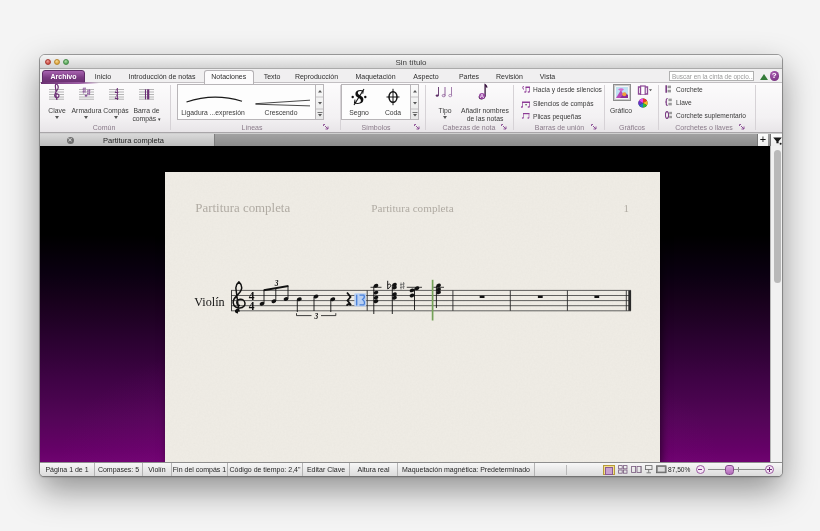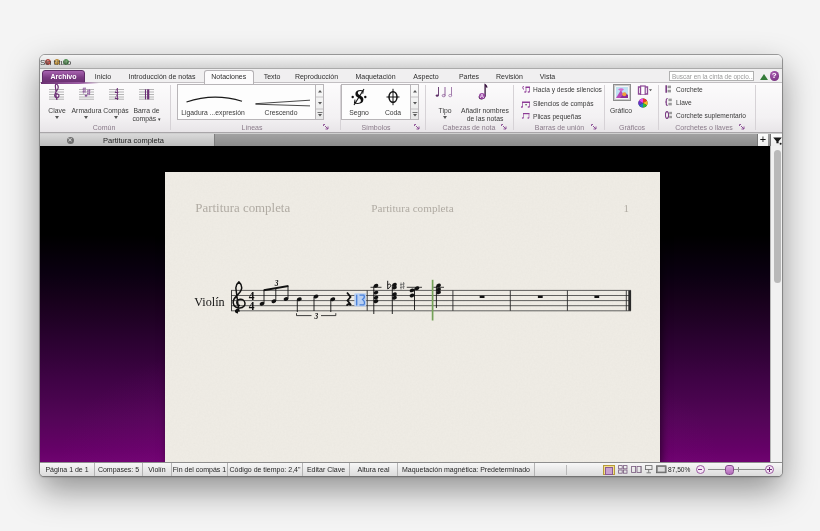--- a/index.html
+++ b/index.html
@@ -1,21 +1,21 @@
 <!DOCTYPE html>
 <html><head><meta charset="utf-8">
 <style>
 html,body{margin:0;padding:0;}
 body{width:820px;height:531px;background:#f4f4f4;font-family:"Liberation Sans",sans-serif;overflow:hidden;}
 #stage{position:relative;width:820px;height:531px;will-change:transform;}
 #win{position:absolute;left:40px;top:55px;width:742px;height:421px;border-radius:5px 5px 4px 4px;box-shadow:0 1px 2px rgba(0,0,0,.35),0 14px 34px rgba(0,0,0,.42);background:#fff;outline:1px solid rgba(110,110,110,.65);}
 
 #titlebar{position:absolute;left:0;top:0;width:742px;height:14px;border-radius:5px 5px 0 0;background:linear-gradient(#f5f5f5,#d3d3d3);border-bottom:1px solid #aaa;box-sizing:border-box;}
 .light{position:absolute;top:3.6px;width:6px;height:6px;border-radius:50%;box-sizing:border-box;}
-#title{position:absolute;left:0;width:742px;top:2.5px;text-align:left;font-size:8px;color:#3c3c3c;}
+#title{position:absolute;left:0;width:742px;top:2.5px;text-align:center;font-size:8px;color:#3c3c3c;}
 
 #tabrow{position:absolute;left:0;top:14px;width:742px;height:14px;background:#f0eff0;border-bottom:1px solid #c2bfc2;box-sizing:border-box;}
 .tab{position:absolute;top:1px;height:13px;line-height:13px;font-size:7px;color:#2e2e2e;text-align:center;}
 #tab-archivo{left:2px;width:43px;top:1px;height:13px;border-radius:3px 3px 0 0;background:linear-gradient(#a863b0,#7a3a82 60%,#6b3172);color:#fff;font-weight:bold;border:1px solid #5e2a66;box-sizing:border-box;line-height:12px;font-size:7px;}
 #tab-notaciones{left:164px;width:49.5px;top:1px;height:14px;border-radius:3px 3px 0 0;background:#fcfbfc;border:1px solid #b5b2b5;border-bottom:none;box-sizing:border-box;line-height:12px;z-index:3;}
 #searchbox{position:absolute;left:629px;top:2px;width:85px;height:10px;background:#fff;border:1px solid #b0b0b0;box-sizing:border-box;font-size:6.4px;color:#9a9a9a;line-height:9px;padding-left:2px;white-space:nowrap;overflow:hidden;}
 #uparrow{position:absolute;left:719.5px;top:4.5px;width:0;height:0;border-left:4px solid transparent;border-right:4px solid transparent;border-bottom:6px solid #347a38;}
 #helpbtn{position:absolute;left:729.5px;top:2px;width:9.5px;height:9.5px;border-radius:50%;background:radial-gradient(circle at 35% 30%,#a95bb2,#6d2a75);color:#fff;font-size:8px;font-weight:bold;text-align:center;line-height:10px;}
 
 #ribbon{position:absolute;left:0;top:28px;width:742px;height:50px;background:linear-gradient(#fcfbfc,#f3f1f3 70%,#e8e5e8);border-bottom:1px solid #a9a6a9;box-sizing:border-box;}

